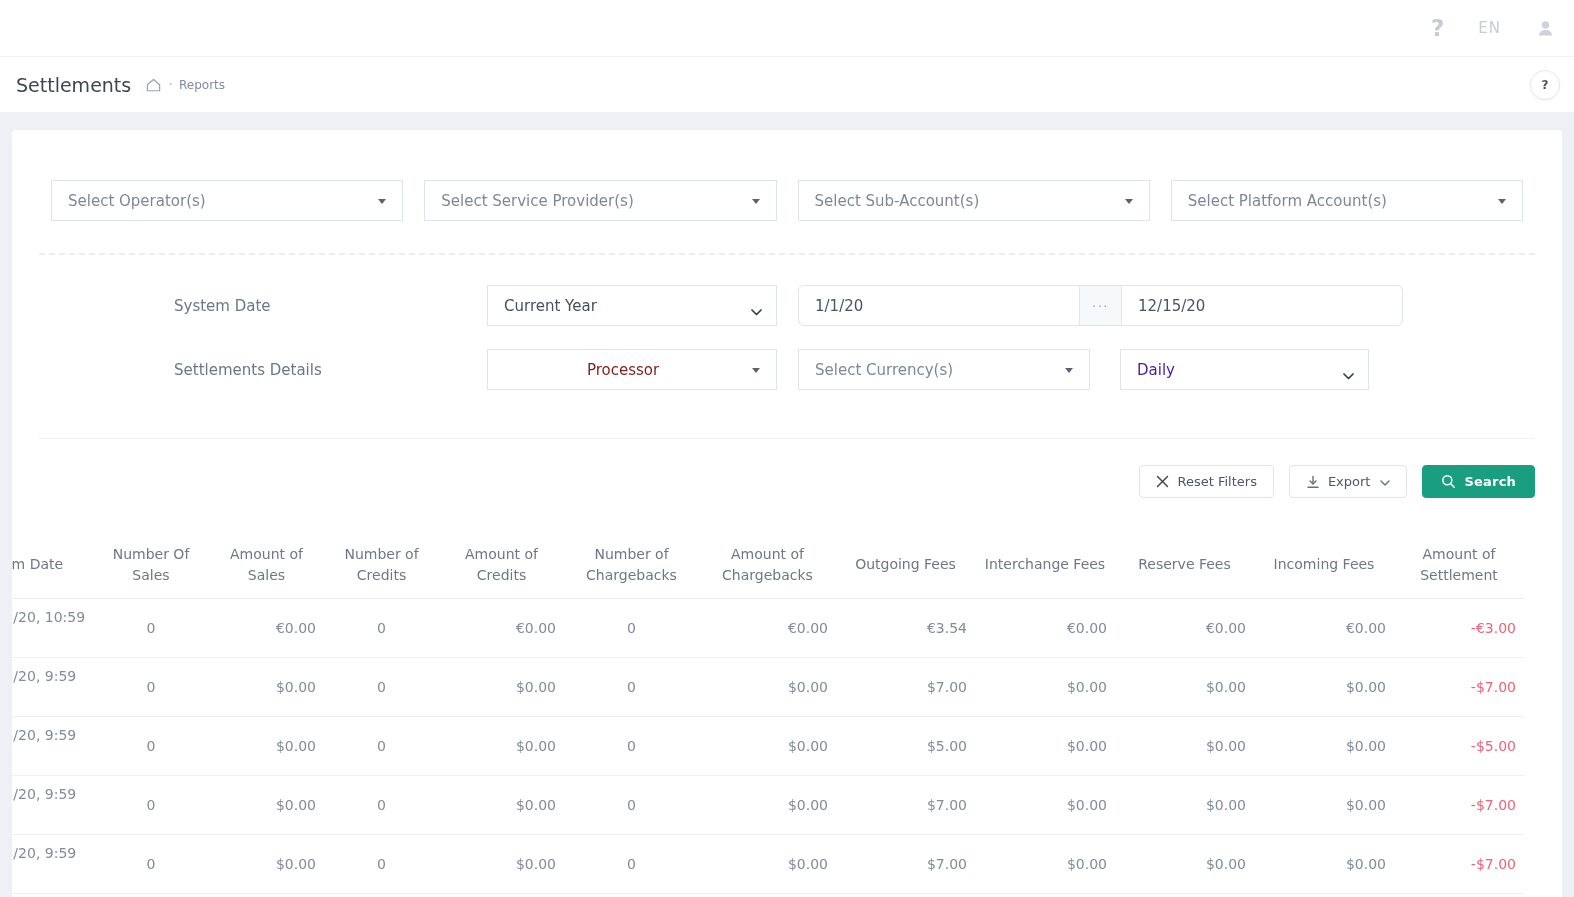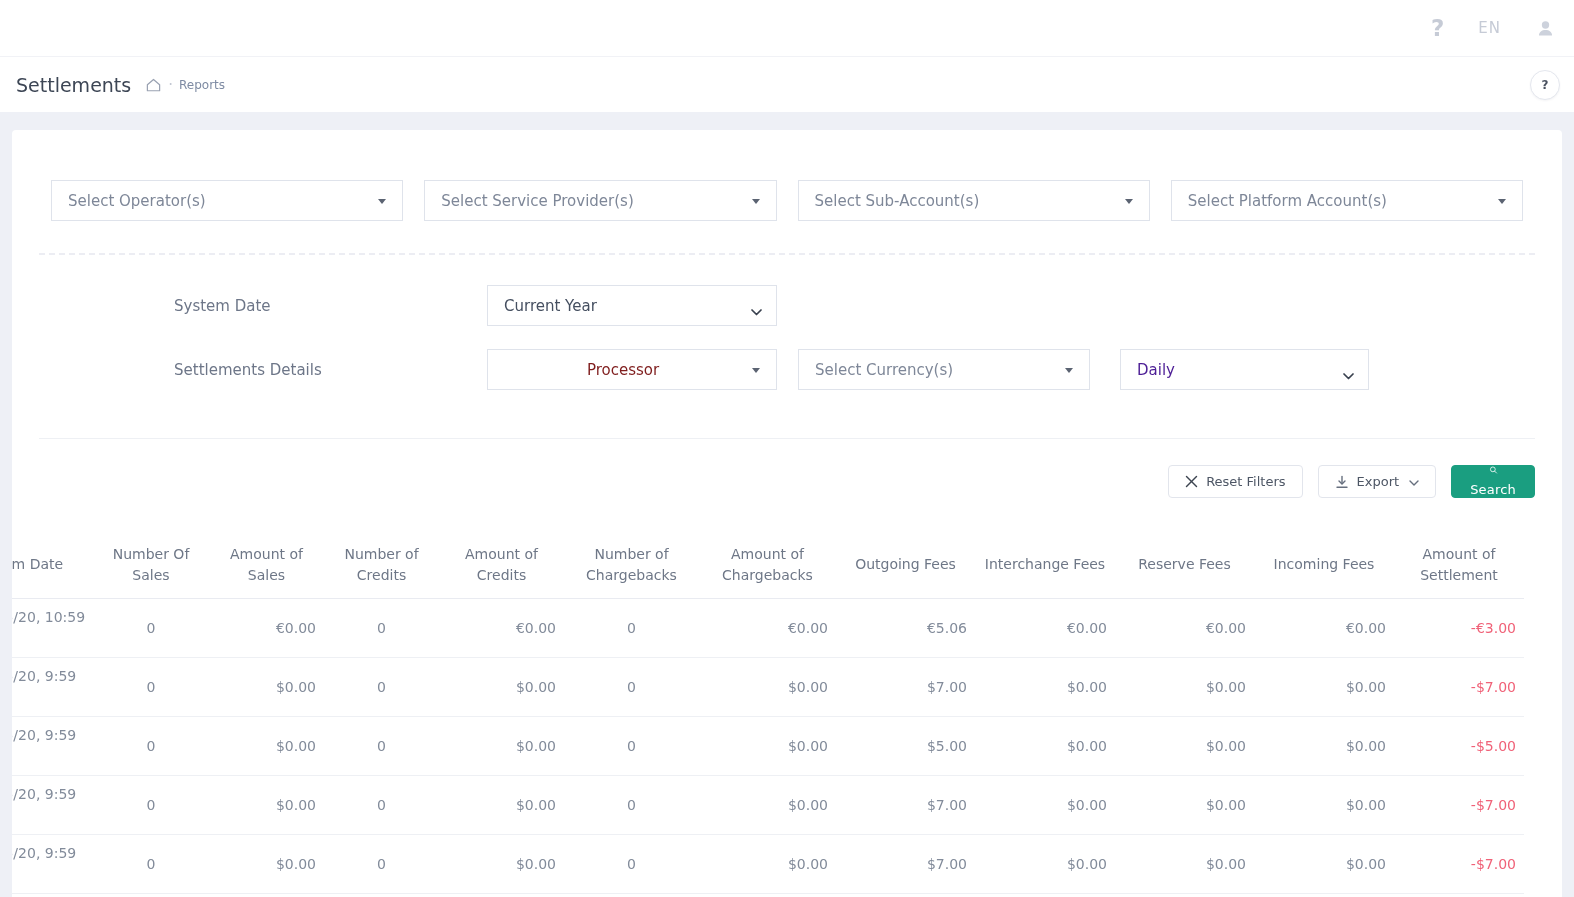--- a/index.html
+++ b/index.html
@@ -90,21 +90,21 @@
 
   
   .actions { display: flex; justify-content: flex-end; gap: 15px; margin: 26px -12px 0; }
   .btn {
     height: 33px; border-radius: 4px; background: #fff; border: 1px solid #e2e5ec;
     color: #4d5665; font-size: 13px; font-family: inherit;
     display: inline-flex; align-items: center; gap: 8px; padding: 0 16px; cursor: pointer;
   }
   .btn-search {
     background: var(--accent-green, #1A9E80); border: 1px solid var(--accent-green, #1A9E80);
-    color: #fff; font-weight: 400; letter-spacing: .2px; padding: 0 18px; flex-direction: column;
+    color: #fff; font-weight: 700; letter-spacing: .2px; padding: 0 18px;
   }
   .btn .chev { margin-left: 2px; }
 
   
   .table-clip { margin: 34px -39px 0; overflow: hidden; }
   table.grid { border-collapse: collapse; table-layout: fixed; width: 1567px; margin-left: -55px; }
   .grid thead th {
     height: 66px; font-weight: 400; font-size: 14px; color: #6e7787;
     line-height: 21px; vertical-align: middle; text-align: center;
     border-bottom: 1px solid #e9ebf1; padding: 0 4px;
@@ -171,20 +171,25 @@
 
   <div class="form-row first">
     <div class="form-label">System Date</div>
     <div class="sel ctrl">
       <span>Current Year</span>
       <span class="caret-chev">
         <svg width="11" height="7" viewBox="0 0 11 7">
             <polyline points="1,1 5.5,5.5 10,1" fill="none" stroke="#39414f" stroke-width="1.7" stroke-linecap="round" stroke-linejoin="round"></polyline>
           </svg>
       </span>
+    </div>
+    <div class="date-group">
+      <input class="date-input from" type="text" value="1/1/20" style="">
+      <span class="date-sep">...</span>
+      <input class="date-input to" type="text" value="12/15/20" style="">
     </div>
   </div>
 
   <div class="form-row second">
     <div class="form-label">Settlements Details</div>
     <div class="sel ctrl placeholder">
       <span>Processor</span>
       <span class="caret-tri"></span>
     </div>
     <div class="sel currency">
@@ -267,21 +272,21 @@
       </thead>
       <tbody>
           <tr>
             <td class="date">12/15/20, 10:59 AM</td>
             <td class="num">0</td>
             <td class="amt">€0.00</td>
             <td class="num">0</td>
             <td class="amt">€0.00</td>
             <td class="num">0</td>
             <td class="amt">€0.00</td>
-            <td class="amt">€5.06</td>
+            <td class="amt">€3.54</td>
             <td class="amt">€0.00</td>
             <td class="amt">€0.00</td>
             <td class="amt">€0.00</td>
             <td class="amt neg">-€3.00</td>
           </tr>
           <tr>
             <td class="date">12/15/20, 9:59 AM</td>
             <td class="num">0</td>
             <td class="amt">$0.00</td>
             <td class="num">0</td>

